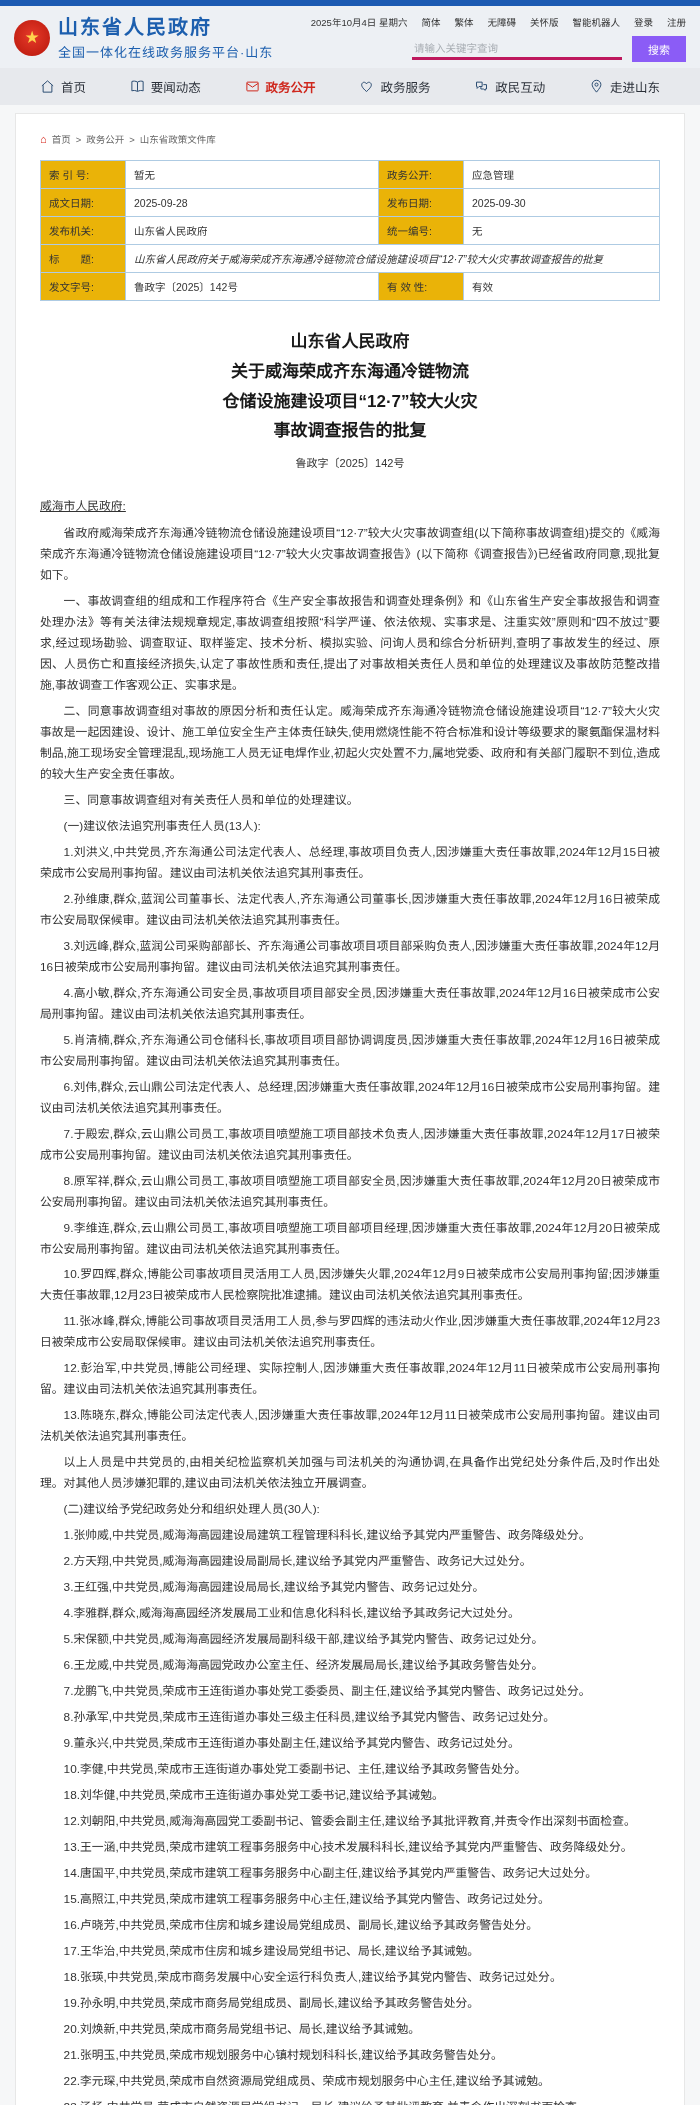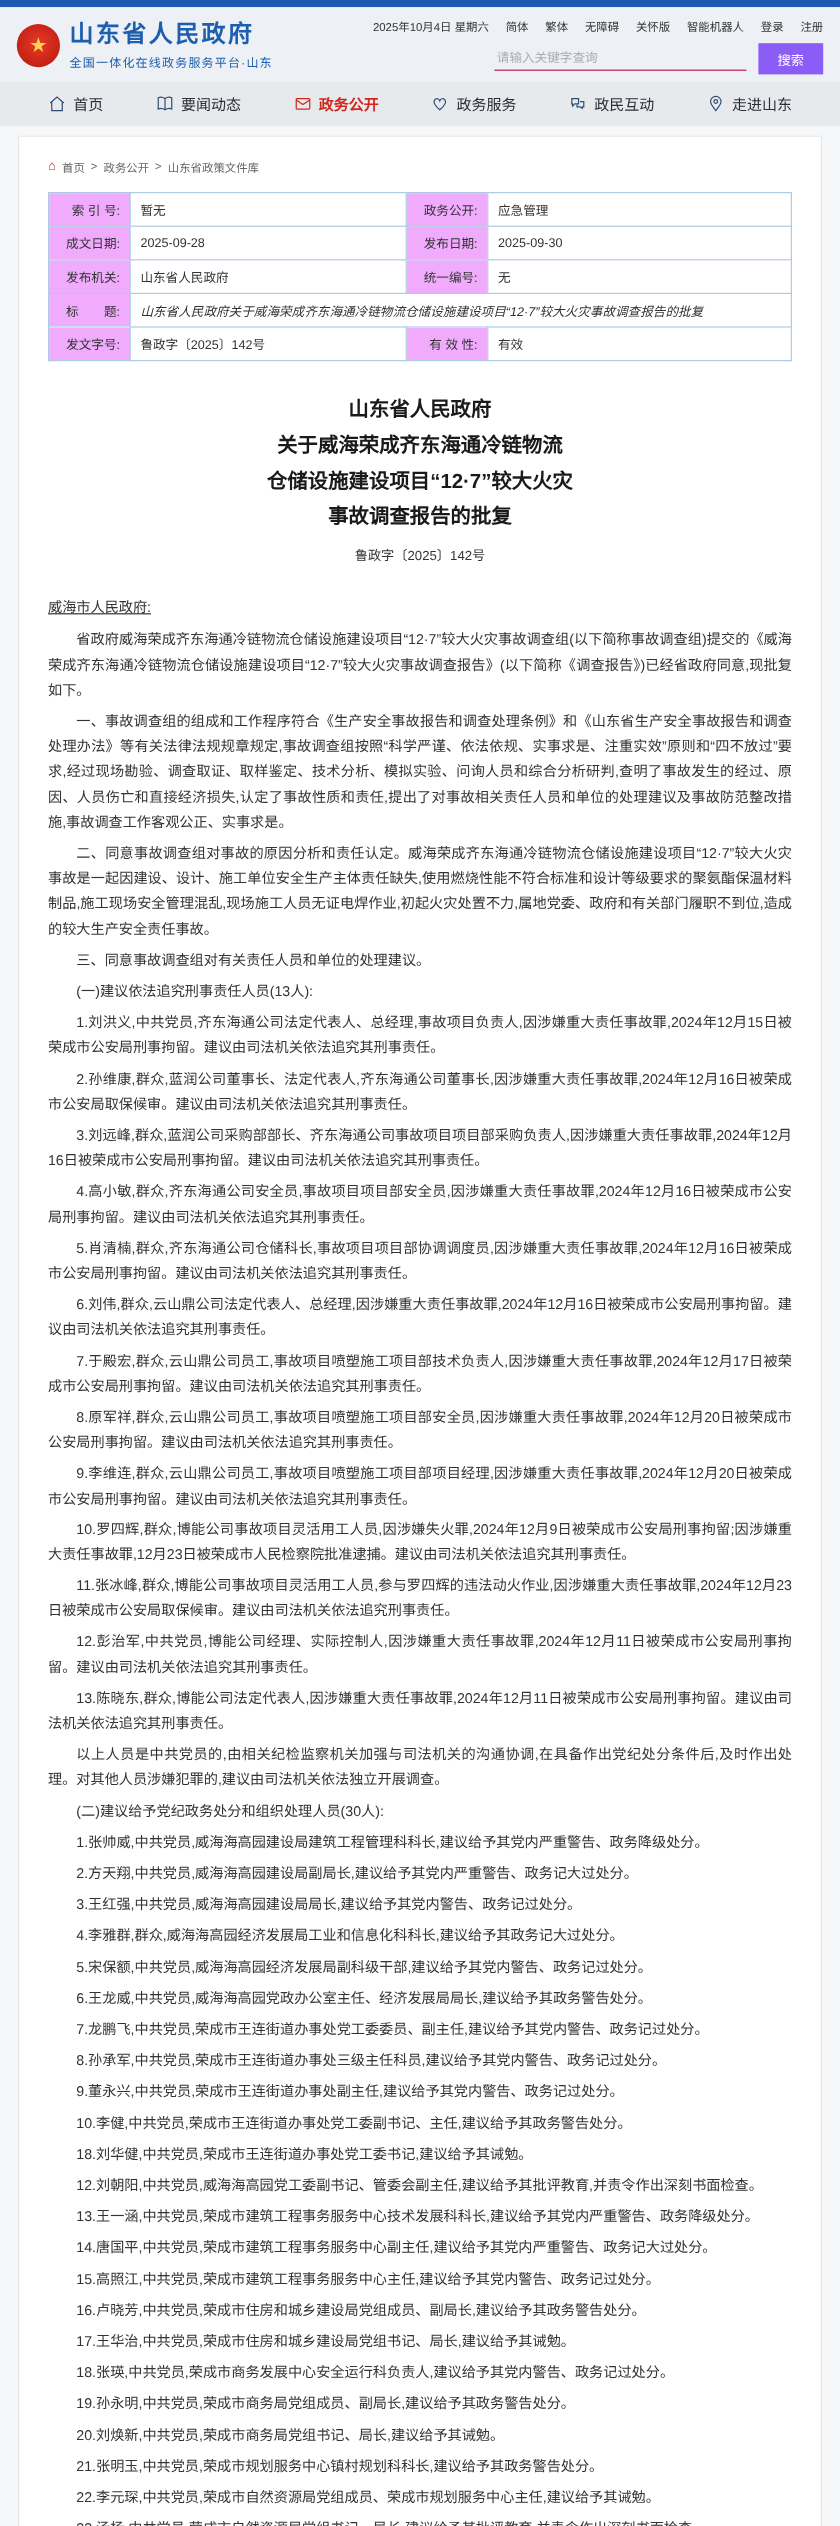--- a/index.html
+++ b/index.html
@@ -13,27 +13,27 @@
   
   .site-header { background:#edf0f4; padding:7px 14px 6px 14px; display:flex; justify-content:space-between; }
   .brand { display:flex; align-items:center; gap:8px; }
   .emblem {
     width:36px; height:36px; border-radius:50%;
     background:radial-gradient(circle at 50% 45%, #e63a2a 0%, #c21f12 75%);
     display:flex; align-items:center; justify-content:center;
     color:#ffd34d; font-size:17px; flex:0 0 auto;
   }
   .brand-text .site-title { color:#1d5fae; font-size:20px; font-weight:bold; letter-spacing:2px; line-height:1.2; }
-  .brand-text .site-subtitle { color:#1d5fae; font-size:10px; margin-top:3px; letter-spacing:1px; }
+  .brand-text .site-subtitle { color:#1d5fae; font-size:13px; margin-top:3px; letter-spacing:1px; }
   .header-right { display:flex; flex-direction:column; align-items:flex-end; gap:7px; padding-top:2px; }
   .utility-row { display:flex; gap:14px; font-size:9.5px; color:#333; align-items:center; }
   .utility-row .u-link { cursor:pointer; }
   .search-row { display:flex; align-items:center; gap:10px; }
   .search-input {
-    width:210px; border:none; border-bottom:1px solid #be185d; background:transparent;
+    width:210px; border:none; border-bottom:3px solid #be185d; background:transparent;
     font-size:10.5px; color:#555; padding:3px 2px; outline:none;
     font-family:"Liberation Sans","DejaVu Sans",sans-serif;
   }
   .search-input::placeholder { color:#a9aeb4; }
   .search-btn {
     background:#8b5cf6; color:#fff; border:none; font-size:11px;
     padding:5px 16px; cursor:pointer; font-family:inherit;
   }
   
   .main-nav { background:#e7e9ed; display:flex; padding:0 40px; justify-content:space-between; height:37px; align-items:center; }
@@ -48,22 +48,22 @@
   }
   .breadcrumb { display:flex; align-items:center; gap:5px; font-size:9.5px; color:#666; margin:4px 0 14px 0; }
   .breadcrumb .home-ic { color:#d6281e; font-size:11px; line-height:1; }
   .breadcrumb .bc-link { cursor:pointer; }
   
   table.meta { width:100%; border-collapse:collapse; table-layout:fixed; margin-bottom:26px; }
   table.meta td {
     border:1px solid #aecbe3; font-size:10.5px; padding:6px 8px; color:#333;
     overflow:hidden; white-space:nowrap; text-overflow:ellipsis;
   }
-  td.lbl { background:#f0abfc; width:68px; text-align:right; }
-  td.val-wide { width:230px; }
+  td.lbl { background:#eab308; width:85px; text-align:left; }
+  td.val-wide { width:253px; }
   td.val-right {}
   td.title-val { white-space:normal;font-style:italic; }
   .valid-red { color:#e5392a; }
   
   .doc-title { text-align:center; font-weight:bold; font-size:17px; line-height:1.75; color:#1a1a1a; margin-top:16px; }
   .doc-number { text-align:center; font-size:11px; margin:8px 0 26px 0; color:#333; }
   .doc-body { font-size:11.8px; line-height:1.78; color:#333; text-align:justify; }
   .doc-body .salutation { margin:6px 0;text-decoration:underline; }
   .doc-body p.para { text-indent:2em; margin:5px 0; }
 </style>

